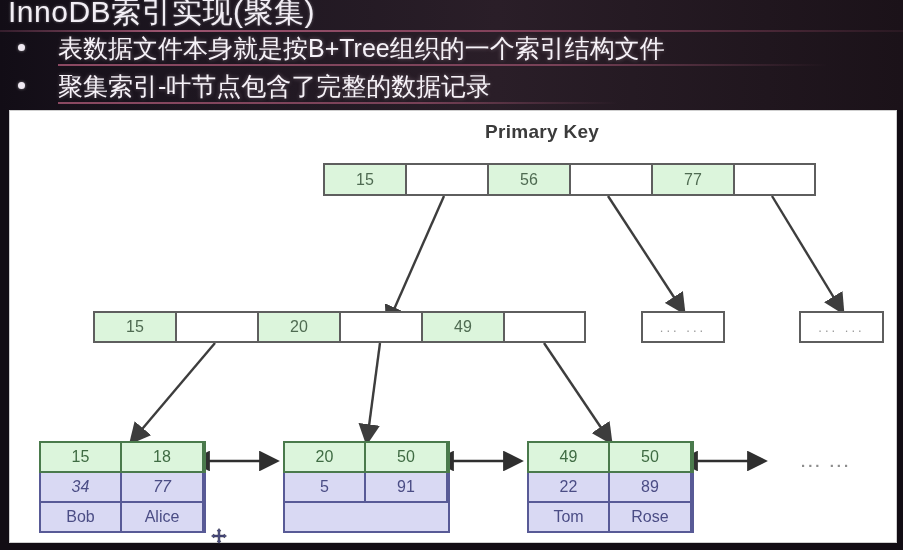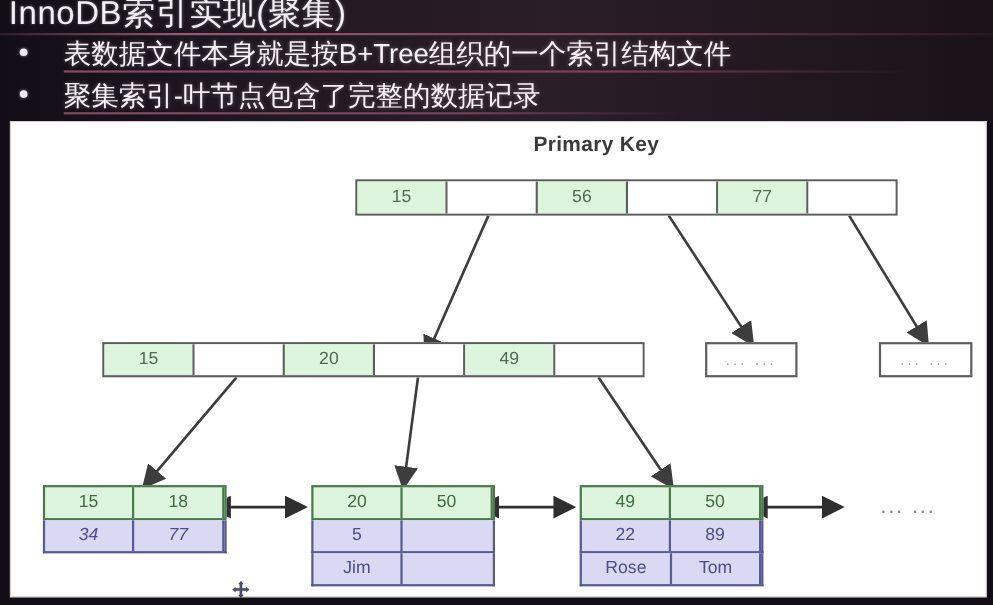--- a/index.html
+++ b/index.html
@@ -181,47 +181,51 @@
 
     <div class="leaf" style="left:29px;top:330px;width:167px;">
       <div class="leaf-row keys" style="height:32px;">
         <div class="leaf-cell" style="width:81px;">15</div>
         <div class="leaf-cell" style="width:82px;">18</div>
       </div>
       <div class="leaf-row data" style="height:30px;font-style:italic;">
         <div class="leaf-cell" style="width:81px;">34</div>
         <div class="leaf-cell" style="width:82px;">77</div>
       </div>
+      <div class="leaf-row data" style="height:30px;">
+        <div class="leaf-cell" style="width:81px;">Bob</div>
+        <div class="leaf-cell" style="width:82px;">Alice</div>
+      </div>
     </div>
 
     <div class="leaf" style="left:273px;top:330px;width:167px;">
       <div class="leaf-row keys" style="height:32px;">
         <div class="leaf-cell" style="width:81px;">20</div>
         <div class="leaf-cell" style="width:82px;">50</div>
       </div>
       <div class="leaf-row data" style="height:30px;">
         <div class="leaf-cell" style="width:81px;">5</div>
-      </div>
-      <div class="leaf-row data" style="height:30px;">
-        <div class="leaf-cell" style="width:81px;">Jim</div>
+        <div class="leaf-cell" style="width:82px;">91</div>
+      </div>
+      <div class="leaf-row data" style="height:30px;">
       </div>
     </div>
 
     <div class="leaf" style="left:517px;top:330px;width:167px;">
       <div class="leaf-row keys" style="height:32px;">
         <div class="leaf-cell" style="width:81px;">49</div>
         <div class="leaf-cell" style="width:82px;">50</div>
       </div>
       <div class="leaf-row data" style="height:30px;">
         <div class="leaf-cell" style="width:81px;">22</div>
         <div class="leaf-cell" style="width:82px;">89</div>
       </div>
       <div class="leaf-row data" style="height:30px;">
+        <div class="leaf-cell" style="width:81px;">Tom</div>
         <div class="leaf-cell" style="width:82px;">Rose</div>
-        <div class="leaf-cell" style="width:81px;">Tom</div>
       </div>
     </div>
 
     <div class="tail-dots" style="left:791px;top:342px;">... ...</div>
 
   </div>
 
   <svg class="cursor-move" viewBox="0 0 16 16">
     <path d="M8 0.5 L10 3 H8.9 V7.1 H13 V6 L15.5 8 L13 10 V8.9 H8.9 V13 H10 L8 15.5 L6 13 H7.1 V8.9 H3 V10 L0.5 8 L3 6 V7.1 H7.1 V3 H6 Z" fill="#4b4d85" stroke="#2b2b3f" stroke-width="0.5"></path>
   </svg>

